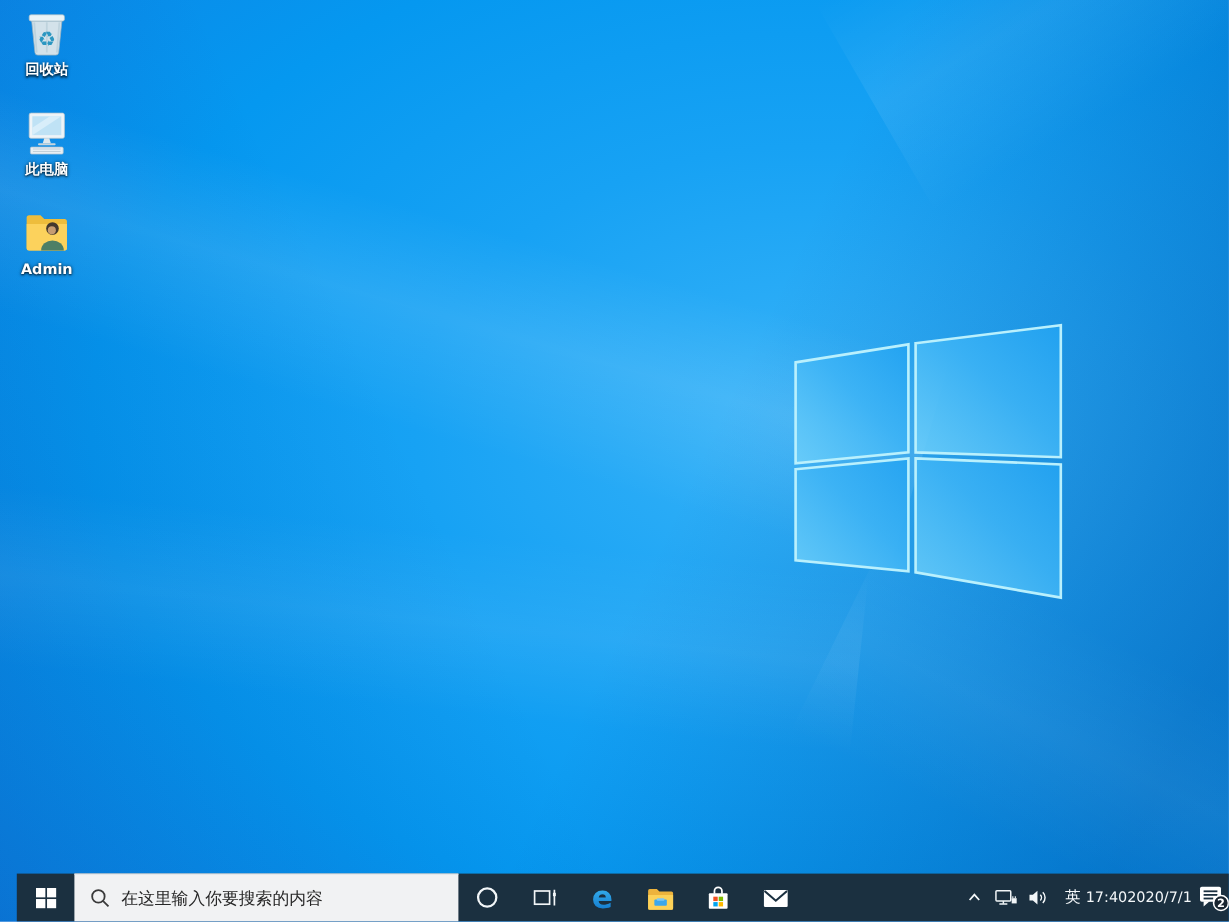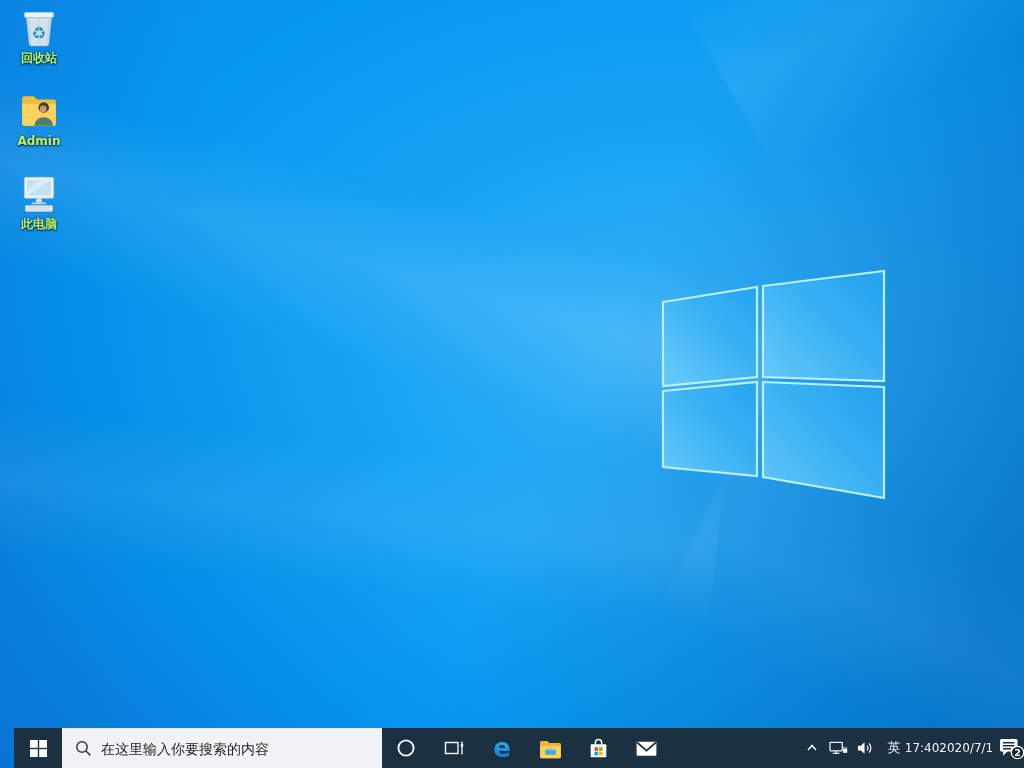--- a/index.html
+++ b/index.html
@@ -22,21 +22,21 @@
   .beam3 { left:730px; top:-10px; width:460px; height:200px; transform:rotate(-30deg); transform-origin:left center;
     background:linear-gradient(to bottom, rgba(255,255,255,0) 0%, rgba(255,255,255,0.08) 50%, rgba(255,255,255,0) 100%); }
   .beam4 { left:700px; top:430px; width:480px; height:190px; transform:rotate(26deg); transform-origin:left center;
     background:linear-gradient(to bottom, rgba(255,255,255,0) 0%, rgba(255,255,255,0.05) 50%, rgba(255,255,255,0) 100%); }
   .winlogo { position:absolute; left:0; top:0; }
 
   
   .desk-icons { position:absolute; left:0; top:6px; width:78px; }
   .desk-icon { width:78px; display:flex; flex-direction:column; align-items:center; margin-bottom:24px; cursor:default; }
   .desk-icon svg { display:block; }
-  .desk-icon .lbl { margin-top:3px; font-size:12px; color:#bef264; font-weight:bold;
+  .desk-icon .lbl { margin-top:3px; font-size:12px; color:#ffffff; font-weight:bold;
     text-shadow:0 1px 2px rgba(0,0,0,0.8), 0 0 3px rgba(0,0,0,0.5); text-align:center; line-height:14px; }
 
   
   .taskbar { position:absolute; left:0; bottom:0; width:1024px; height:40px; background:#1b3040;
     display:flex; align-items:stretch; z-index:10;margin-left:14px; }
   .tb-btn { display:flex; align-items:center; justify-content:center; cursor:pointer; }
   .start-btn { width:48px; }
   .search-box { width:320px; background:#f1f2f3; display:flex; align-items:center; padding-left:13px; border-top:1px solid #e3e5e8; }
   .search-box input { border:none; outline:none; background:transparent; font-size:14px; color:#1f1f1f;
     font-family:"DejaVu Sans",sans-serif; margin-left:9px; width:260px; }
@@ -83,40 +83,40 @@
         <path d="M8,11 h24 l-2.6,25 a2.2,2.2 0 0 1 -2.2,2 h-14.4 a2.2,2.2 0 0 1 -2.2,-2 Z" fill="#d3e2ea" stroke="#9db5c2" stroke-width="0.6"></path>
         <path d="M10,12 l2,24 M20,12 v24 M30,12 l-2,24" stroke="#bfd3dd" stroke-width="1.4" fill="none"></path>
         <rect x="6" y="6" width="28" height="5" rx="1.5" fill="#eaf4f8" stroke="#a6bcc8" stroke-width="0.6"></rect>
         <text x="20" y="31" font-size="16" text-anchor="middle" fill="#2b97c1" font-family="DejaVu Sans, sans-serif">♻</text>
       </svg>
       <div class="lbl">回收站</div>
     </div>
 
     <div class="desk-icon">
       <svg width="42" height="42" viewBox="0 0 40 40">
-        <path d="M4,9 a2,2 0 0 1 2,-2 h9 l3,3 h16 a2,2 0 0 1 2,2 v21 a2,2 0 0 1 -2,2 H6 a2,2 0 0 1 -2,-2 Z" fill="#eebd3c"></path>
-        <path d="M4,14 h32 v19 a2,2 0 0 1 -2,2 H6 a2,2 0 0 1 -2,-2 Z" fill="#fcd25c"></path>
-        <circle cx="24.5" cy="17.5" r="5" fill="#43382e"></circle>
-        <circle cx="24" cy="19" r="3.2" fill="#c69c72"></circle>
-        <path d="M15.5,35 a9,8 0 0 1 18,0 Z" fill="#4d7f66"></path>
-      </svg>
-      <div class="lbl">Admin</div>
-    </div>
-
-    <div class="desk-icon">
-      <svg width="42" height="42" viewBox="0 0 40 40">
         <rect x="6" y="5" width="28" height="20" rx="1.5" fill="#eef4f8" stroke="#b4c5d0" stroke-width="0.6"></rect>
         <rect x="8.5" y="7.5" width="23" height="15" fill="#bfe2f5"></rect>
         <path d="M8.5,22.5 l23,-15 h-9 l-14,9.2 Z" fill="#d8eefa"></path>
         <path d="M18,25 h4 l1.2,4 h-6.4 Z" fill="#dde7ed"></path>
         <rect x="13" y="29" width="14" height="1.6" rx="0.8" fill="#c8d6de"></rect>
         <rect x="7" y="32" width="26" height="5.5" rx="1" fill="#e8eff4" stroke="#b4c5d0" stroke-width="0.6"></rect>
         <path d="M9,33.5 h22 M9,35.5 h22" stroke="#c2d0d9" stroke-width="0.9"></path>
       </svg>
       <div class="lbl">此电脑</div>
+    </div>
+
+    <div class="desk-icon">
+      <svg width="42" height="42" viewBox="0 0 40 40">
+        <path d="M4,9 a2,2 0 0 1 2,-2 h9 l3,3 h16 a2,2 0 0 1 2,2 v21 a2,2 0 0 1 -2,2 H6 a2,2 0 0 1 -2,-2 Z" fill="#eebd3c"></path>
+        <path d="M4,14 h32 v19 a2,2 0 0 1 -2,2 H6 a2,2 0 0 1 -2,-2 Z" fill="#fcd25c"></path>
+        <circle cx="24.5" cy="17.5" r="5" fill="#43382e"></circle>
+        <circle cx="24" cy="19" r="3.2" fill="#c69c72"></circle>
+        <path d="M15.5,35 a9,8 0 0 1 18,0 Z" fill="#4d7f66"></path>
+      </svg>
+      <div class="lbl">Admin</div>
     </div>
 
   </div>
 
   <div class="taskbar">
 
     <div class="tb-btn start-btn">
       <svg width="17" height="17" viewBox="0 0 17 17">
         <rect x="0" y="0" width="7.8" height="7.8" fill="#fff"></rect>
         <rect x="9.2" y="0" width="7.8" height="7.8" fill="#fff"></rect>

